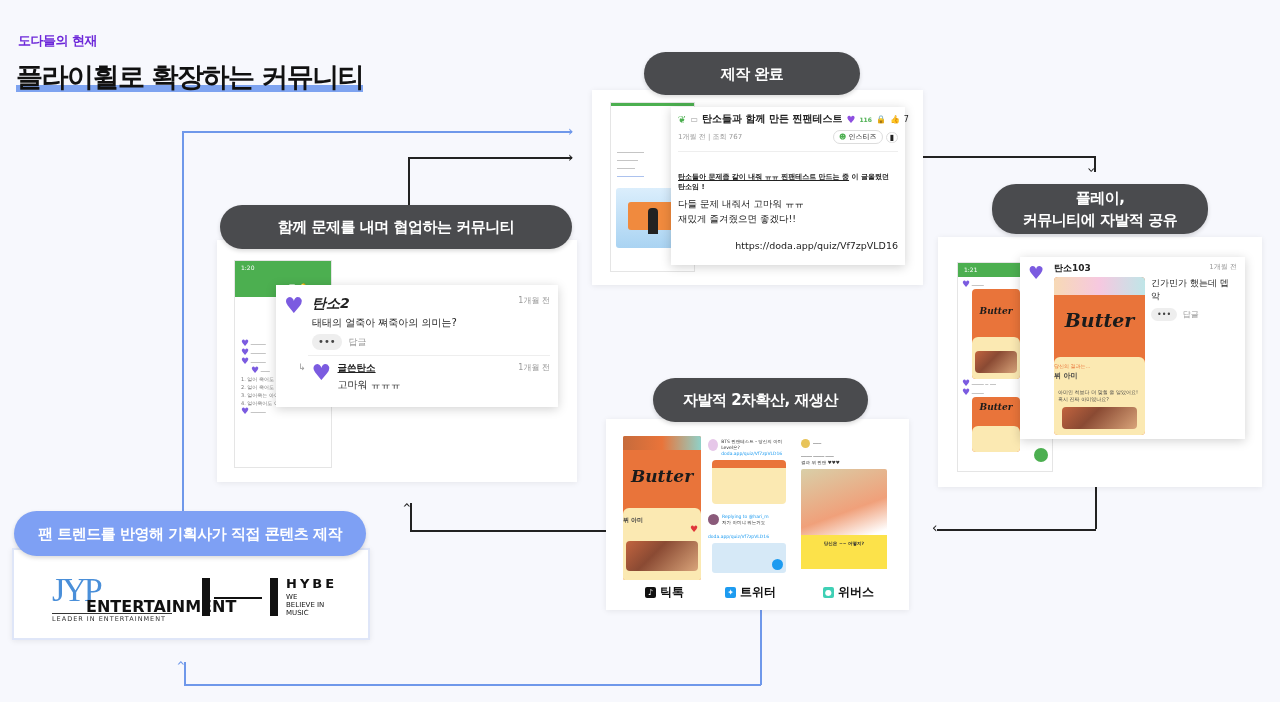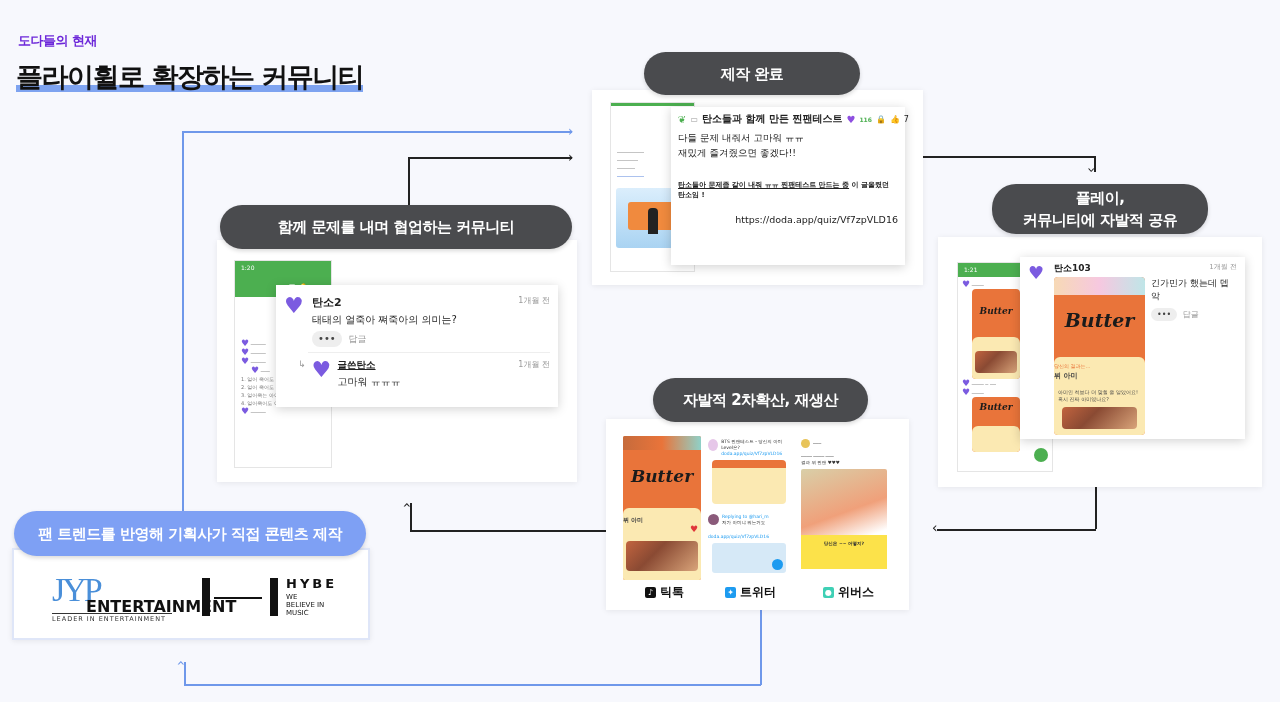--- a/index.html
+++ b/index.html
@@ -107,21 +107,21 @@
     <div style="white-space:nowrap; overflow:hidden;">4. 얼어죽어도 아아 / 쪄죽어도 아아</div>
     <div><span class="mini-heart">♥</span> ───── </div>
   </div>
 </div>
 
 <div class="abs card" style="left:276px; top:285px; width:282px; height:122px; padding:4px 8px;">
   <div style="display:flex; margin-top:6px;">
     <div class="heart" style="width:24px;">♥</div>
     <div style="flex:1; padding-left:4px; border-bottom:1px solid #eee; padding-bottom:5px;">
       <div style="display:flex; justify-content:space-between;">
-        <span style="font-size:11px; font-weight:bold;">탄소2</span>
+        <span style="font-size:14px; font-weight:bold;font-style:italic;">탄소2</span>
         <span style="font-size:8px;" class="muted">1개월 전</span>
       </div>
       <div style="font-size:10px; margin-top:3px;">태태의 얼죽아 쪄죽아의 의미는?</div>
       <div style="margin-top:4px; font-size:9px;">
         <span class="btn-more">•••</span>
         <span class="muted" style="margin-left:4px;">답글</span>
       </div>
     </div>
   </div>
   <div style="display:flex; margin-top:6px; padding-left:14px;">
@@ -158,26 +158,40 @@
   <div style="display:flex; align-items:center; gap:4px; font-size:10px; font-weight:bold; white-space:nowrap;">
     <span style="color:#4caf50;">❦</span>
     <span class="muted" style="font-size:8px;">▭</span>
     <span>탄소들과 함께 만든 찐팬테스트</span>
     <span style="color:#8e4fe0;">♥</span>
     <span style="color:#4caf50; font-size:6px;">116</span>
     <span class="muted" style="font-size:8px;">🔒</span>
     <span class="muted" style="font-size:8px;">👍</span>
     <span style="font-size:8px; font-weight:normal;">7</span>
   </div>
+  <div style="display:flex; justify-content:space-between; align-items:center; margin-top:4px; padding-bottom:7px; border-bottom:1px solid #eee;">
+    <span class="muted" style="font-size:7px;">
+      <span>1개월 전</span>
+      <span> | </span>
+      <span>조회 767</span>
+    </span>
+    <span style="display:flex; gap:3px; align-items:center;">
+      <span style="font-size:7px; border:1px solid #ddd; border-radius:8px; padding:1px 5px;">
+        <span style="color:#4caf50;">☻</span>
+        <span>인스티즈</span>
+      </span>
+      <span style="font-size:8px; border:1px solid #ddd; border-radius:8px; padding:0 3px;">▮</span>
+    </span>
+  </div>
+  <div style="margin-top:20px; font-size:7px; font-weight:bold;">
+    <span style="text-decoration:underline;">탄소들아 문제좀 같이 내줘 ㅠㅠ 찐팬테스트 만드는 중</span><span> 이 글올렸던 탄소임 !</span>
+  </div>
   <div style="font-size:9.5px; margin-top:4px; line-height:15px;">
     <div>다들 문제 내줘서 고마워 ㅠㅠ</div>
     <div>재밌게 즐겨줬으면 좋겠다!!</div>
-  </div>
-  <div style="margin-top:20px; font-size:7px; font-weight:bold;">
-    <span style="text-decoration:underline;">탄소들아 문제좀 같이 내줘 ㅠㅠ 찐팬테스트 만드는 중</span><span> 이 글올렸던 탄소임 !</span>
   </div>
   <div style="font-size:9.5px; margin-top:14px; text-align:right;">https://doda.app/quiz/Vf7zpVLD16</div>
 </div>
 
 <div class="abs panel" style="left:938px; top:237px; width:324px; height:250px;"></div>
 <div class="abs pill" style="left:992px; top:184px; width:216px; height:50px; flex-direction:column;">
   <span>플레이,</span>
   <span>커뮤니티에 자발적 공유</span>
 </div>
 

